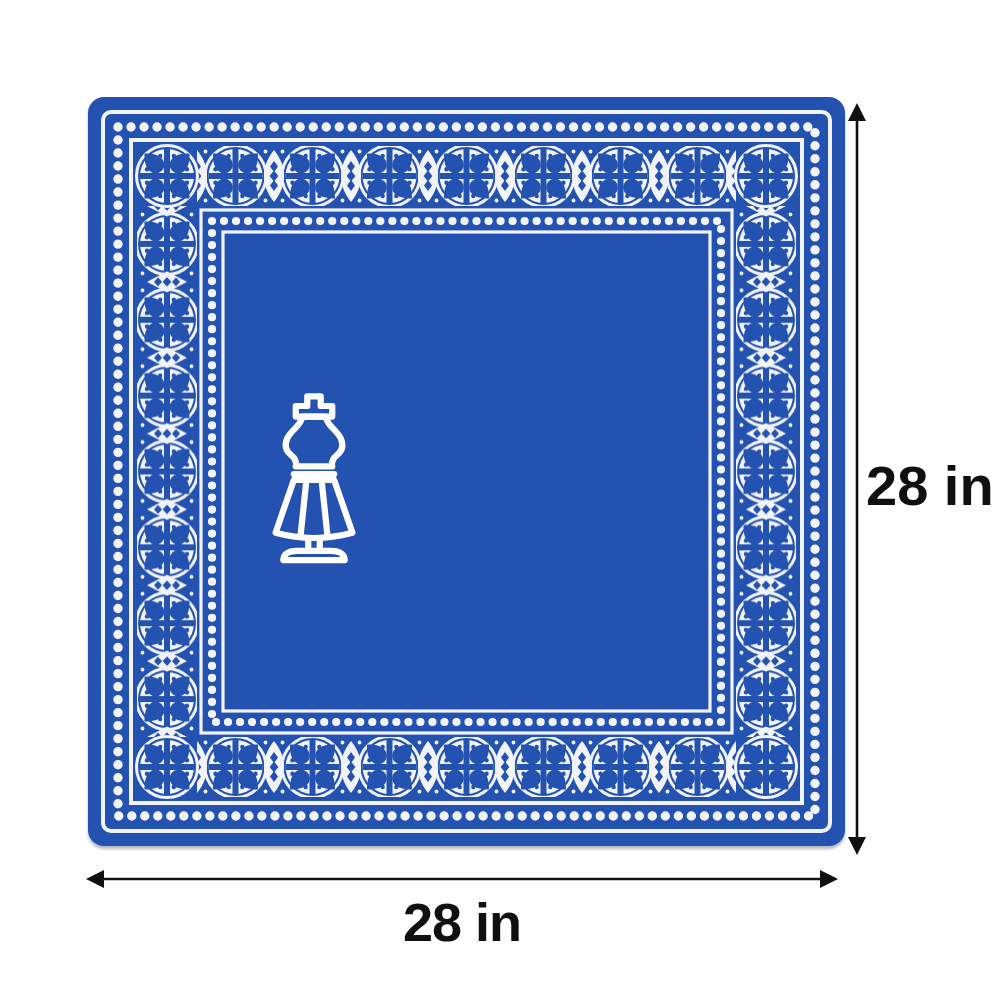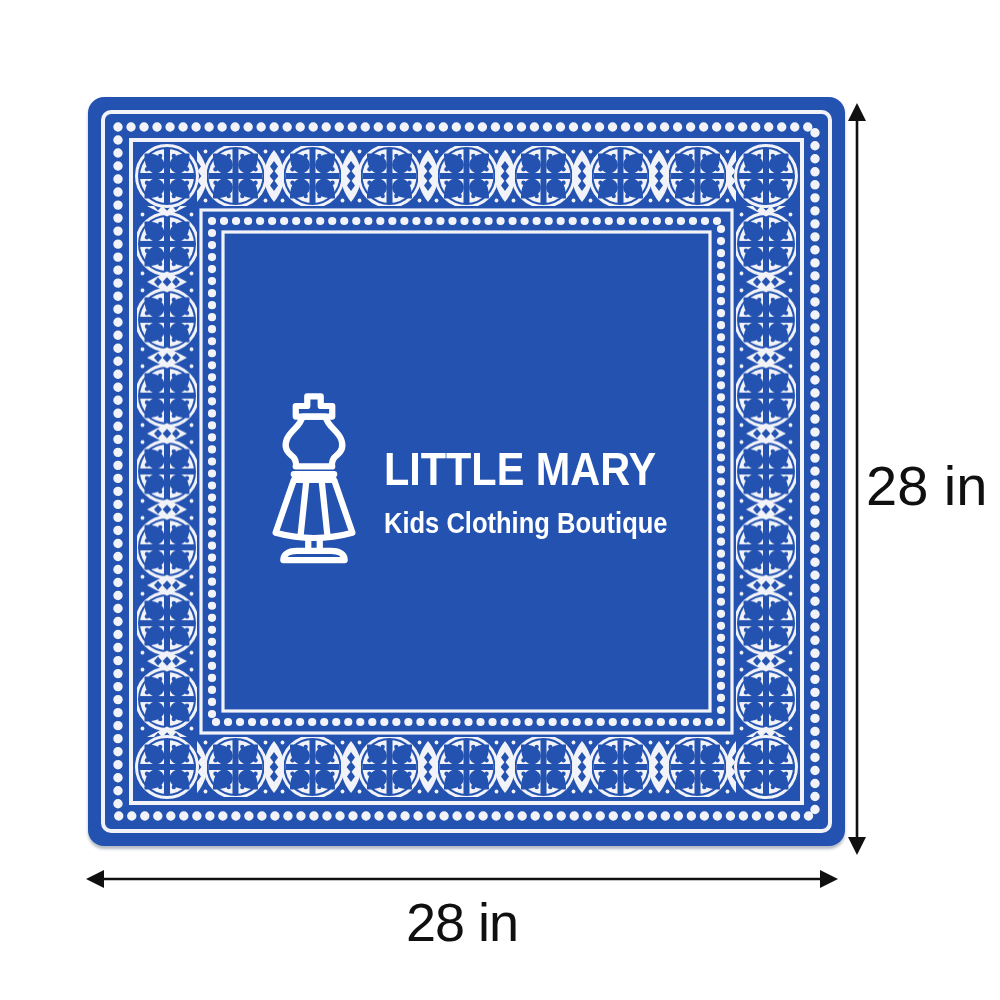--- a/index.html
+++ b/index.html
@@ -39,21 +39,21 @@
   }
   .logo-subtitle{
     margin-top:17px;font-size:29px;font-weight:bold;line-height:1;
     transform:scaleX(.88);transform-origin:left top;white-space:nowrap;color:#fff;
     letter-spacing:0px;
   }
 
   
   .dim-arrow{position:absolute;}
   .dim-label{
-    position:absolute;color:var(--label-text);font-weight:normal;white-space:nowrap;
+    position:absolute;color:var(--label-text);font-weight:bold;white-space:nowrap;
   }
   .dim-label.right{left:866px;top:453px;font-size:56px;}
   .dim-label.bottom{left:88px;top:891px;width:748px;text-align:center;font-size:54px;letter-spacing:-1px;}
 </style>
 </head>
 <body>
 
 <div class="stage">
 
   <div class="bandana">
@@ -150,24 +150,20 @@
 
         <path d="M29,92 L10,147 Q50,158 90,147 L71,92 Z"></path>
         <path d="M42,93 L36,150"></path>
         <path d="M58,93 L64,150"></path>
 
         <path d="M44,153 v12"></path>
         <path d="M56,153 v12"></path>
 
         <path d="M32,166 h36 c10,0 14,4.5 14,9.5 H18 c0,-5 4,-9.5 14,-9.5 z"></path>
       </svg>
-      <div class="logo-text">
-        <div class="logo-title">LITTLE MARY</div>
-        <div class="logo-subtitle">Kids Clothing Boutique</div>
-      </div>
     </div>
   </div>
 
   <svg class="dim-arrow" style="left:845px;top:101px" width="24" height="756" viewBox="0 0 24 756">
     <line x1="12" y1="16" x2="12" y2="740" stroke="#101010" stroke-width="2.6"></line>
     <path d="M12,2 L21,20 L3,20 Z" fill="#101010"></path>
     <path d="M12,754 L21,736 L3,736 Z" fill="#101010"></path>
   </svg>
   <div class="dim-label right">28 in</div>
 

